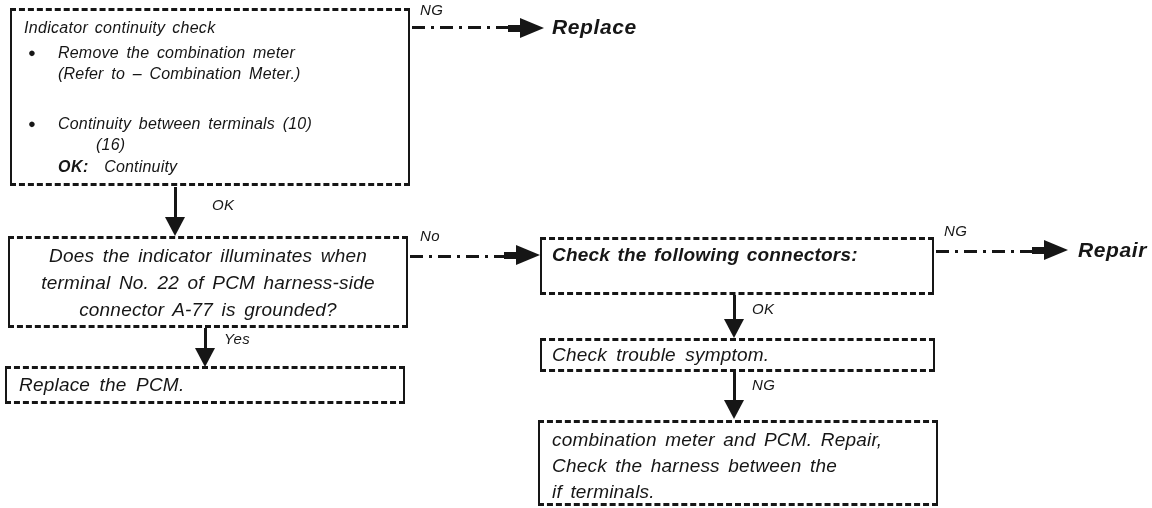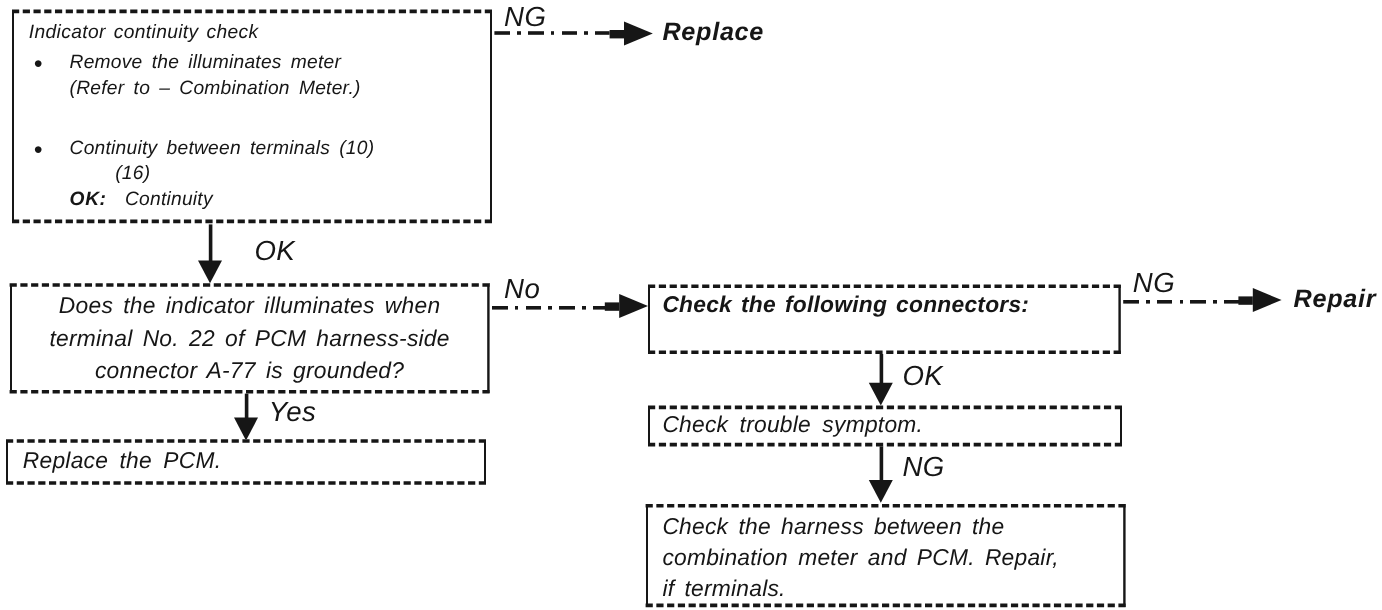--- a/index.html
+++ b/index.html
@@ -32,21 +32,21 @@
     border-left:10px solid transparent; border-right:10px solid transparent;
     border-top:19px solid var(--ink);
   }
   .arrow-right{ position:absolute; display:flex; align-items:center; height:20px; }
   .arrow-right .tail{ width:12px; height:7px; background:var(--ink); }
   .arrow-right .head{
     width:0; height:0;
     border-top:10px solid transparent; border-bottom:10px solid transparent;
     border-left:24px solid var(--ink);
   }
-  .lbl{ position:absolute; font-size:23px; letter-spacing:.4px; white-space:nowrap; }
+  .lbl{ position:absolute; font-size:15px; letter-spacing:.4px; white-space:nowrap; }
   .result{ position:absolute; font-size:21px; font-weight:700; letter-spacing:.6px; white-space:nowrap; }
 
   
   #box1{ left:10px; top:8px; width:400px; height:178px; font-size:16px; padding:5px 8px; line-height:1.35; }
   #box1 .title{ margin:1px 0 3px 4px; letter-spacing:.3px; word-spacing:2px; }
   .b-item{ display:flex; margin-left:8px; letter-spacing:.2px; word-spacing:3px; }
   .b-bullet{ width:30px; font-size:13px; padding-top:2px; }
   .b-text{ flex:1; }
   .indent2{ margin-left:38px; }
   .gap{ height:28px; }
@@ -71,21 +71,21 @@
 </head>
 <body>
 
 <div class="stage">
 
   <div class="box" id="box1">
     <div class="title">Indicator continuity check</div>
     <div class="b-item">
       <span class="b-bullet">●</span>
       <span class="b-text">
-        <span>Remove the illuminates meter</span><br>
+        <span>Remove the combination meter</span><br>
         <span>(Refer to – Combination Meter.)</span>
       </span>
     </div>
     <div class="gap"></div>
     <div class="b-item">
       <span class="b-bullet">●</span>
       <span class="b-text">
         <span>Continuity between terminals (10)</span>
         <span class="indent2" style="display:block">(16)</span>
         <span class="okline" style="display:block"><b>OK:</b>&nbsp; <span>Continuity</span></span>
@@ -144,18 +144,18 @@
 
   <div class="box" id="box4">
     <div>Check trouble symptom.</div>
   </div>
 
   <div class="vstem" style="left:733px; top:372px; height:30px;"></div>
   <div class="head-down" style="left:724px; top:400px;"></div>
   <div class="lbl" style="left:752px; top:376px;">NG</div>
 
   <div class="box" id="box5">
+    <div>combination meter and PCM. Repair,</div>
     <div>Check the harness between the</div>
-    <div>combination meter and PCM. Repair,</div>
     <div>if terminals.</div>
   </div>
 
 </div>
 
 </body></html>

